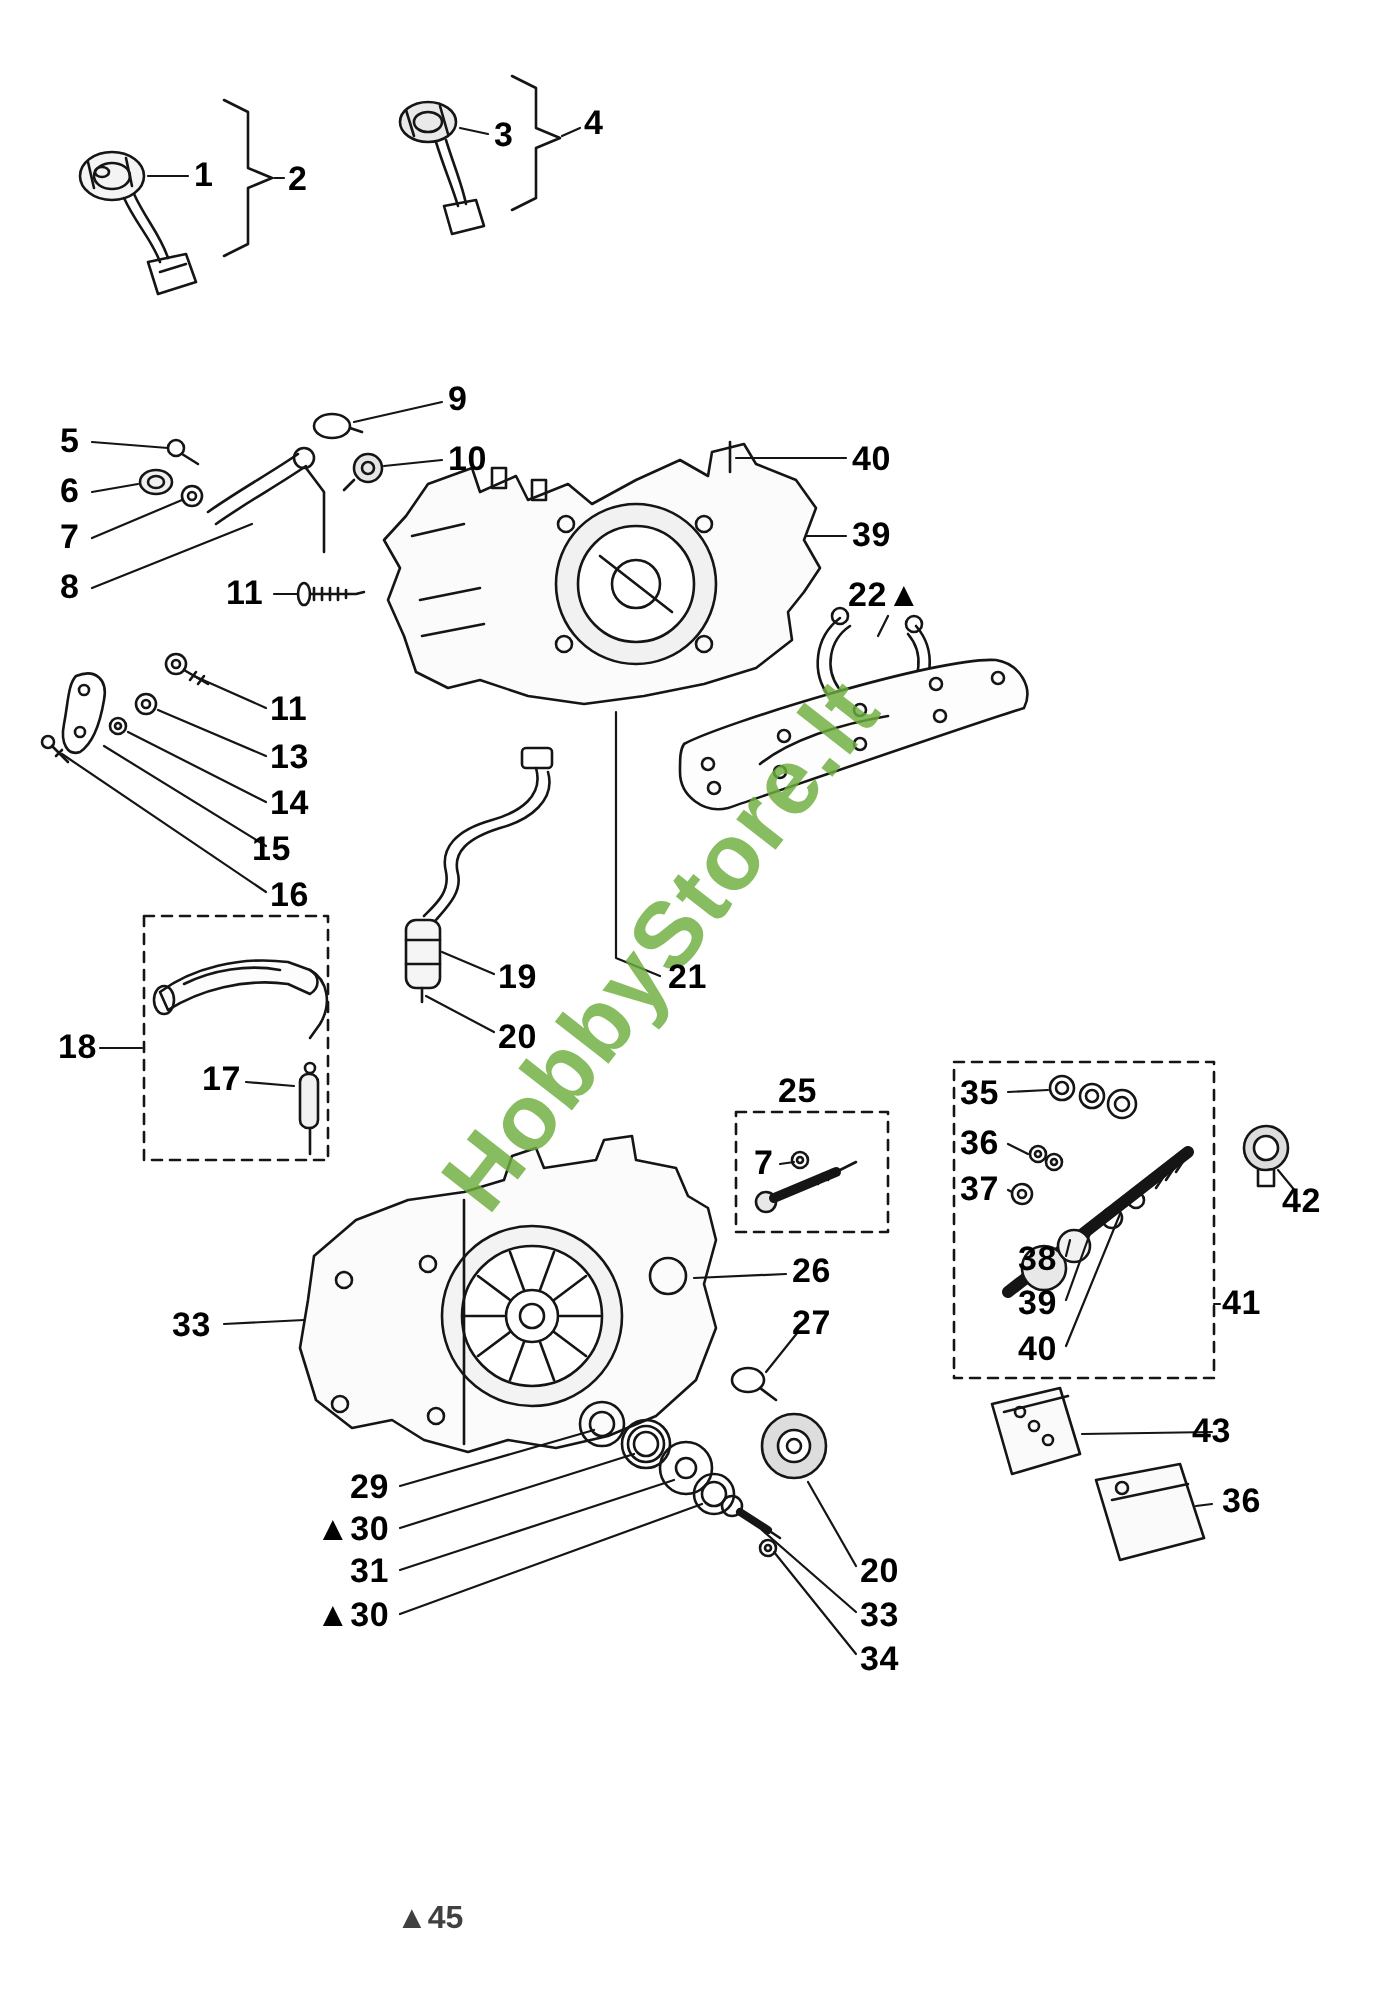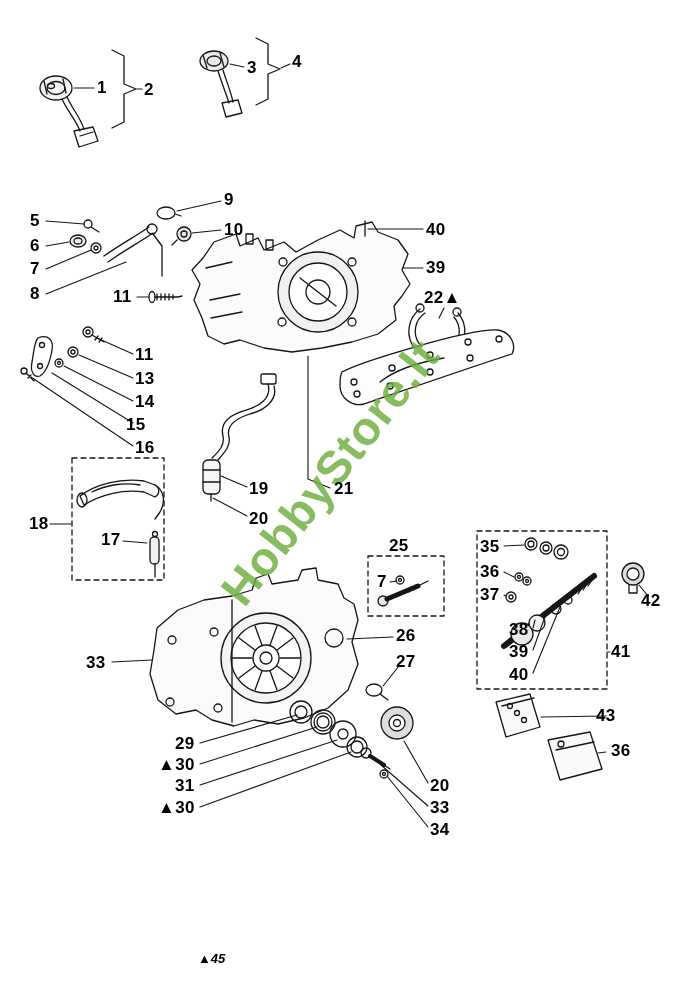--- a/index.html
+++ b/index.html
@@ -5,21 +5,21 @@
   html,body{margin:0;padding:0;background:#fff;}
   .page{position:relative;width:694px;height:1000px;background:#ffffff;overflow:hidden;
         font-family:"Liberation Sans",sans-serif;}
   .art{position:absolute;left:0;top:0;}
   .lbl{position:absolute;font-weight:700;font-size:17px;line-height:20px;color:#000;
        white-space:nowrap;letter-spacing:.3px;}
   .watermark{position:absolute;left:330px;top:472px;
        transform:translate(-50%,-50%) rotate(-52deg);
        font-size:47px;font-weight:700;color:#6FAE3E;opacity:.82;
        white-space:nowrap;letter-spacing:1px;}
-  .footer{position:absolute;left:198px;top:951px;font-size:13px;font-weight:700;color:#000000;font-style:italic;}
+  .footer{position:absolute;left:198px;top:951px;font-size:16px;font-weight:700;color:#404040;}
 </style>
 </head>
 <body>
 
 <div class="page">
 
   <svg class="art" width="694" height="1000" viewBox="0 0 694 1000">
     <g stroke="#151515" stroke-width="1.3" fill="none" stroke-linejoin="round" stroke-linecap="round">
 
       <g>

